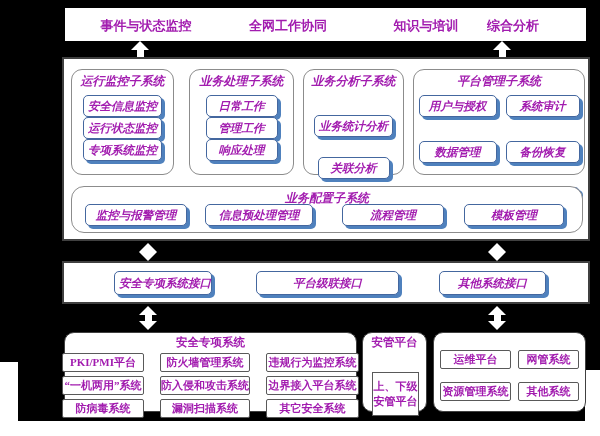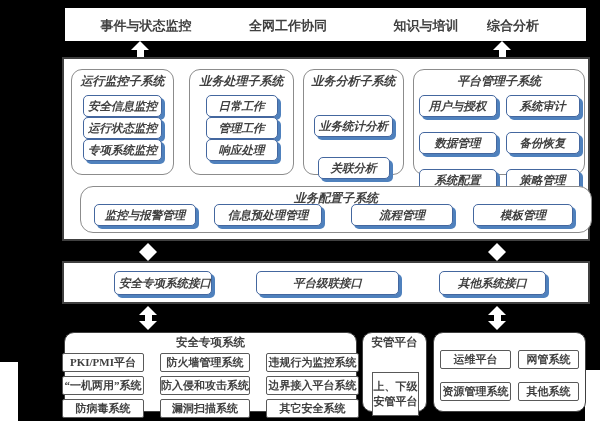--- a/index.html
+++ b/index.html
@@ -1,18 +1,18 @@
 <!DOCTYPE html>
 <html><head>
 <meta charset="utf-8">
 <style>
   html,body{margin:0;padding:0;background:#fff;}
   .canvas{
     position:relative;width:600px;height:436px;background:#fff;overflow:hidden;
-    font-family:"Liberation Serif","DejaVu Serif",serif;font-weight:bold;color:#404040;
+    font-family:"Liberation Serif","DejaVu Serif",serif;font-weight:bold;color:#a21caf;
   }
   .backdrop{position:absolute;left:0;top:0;width:600px;height:421px;background:#000;}
   .notch{position:absolute;background:#fff;}
   .notch-l{left:0;top:362px;width:18px;height:59px;}
   .notch-r{left:585px;top:370px;width:15px;height:51px;}
 
   
   .top-bar{position:absolute;left:64px;top:7px;width:521px;height:33px;background:#fff;border:1px solid #000;}
   .top-label{position:absolute;top:9px;transform:translateX(-50%);font-size:13px;white-space:nowrap;}
 
@@ -26,28 +26,28 @@
   .panel{position:absolute;background:#fff;border:2px solid #404040;box-sizing:border-box;font-style:italic;}
   .main-panel{left:62px;top:57px;width:528px;height:184px;}
   .roundbox{position:absolute;background:#fff;border:1px solid #8c8c8c;border-radius:11px;box-sizing:border-box;}
   .sub-title{text-align:center;font-size:12px;padding-top:3px;white-space:nowrap;}
   .btn{
     background:#fff;border:1px solid #44679f;border-radius:5px;
     box-shadow:3px 3px 0 #4f81bd;font-size:11.5px;text-align:center;
     white-space:nowrap;line-height:18px;height:18px;padding:1px 4px;box-sizing:content-box;
   }
   .vlist{display:flex;flex-direction:column;align-items:center;margin-top:5px;}
-  .grid2{display:grid;grid-template-columns:78px 74px;gap:15px 9px;justify-content:center;margin-top:5px;}
+  .grid2{display:grid;grid-template-columns:78px 74px;gap:24px 9px;justify-content:center;margin-top:5px;}
   .grid2 .btn{padding:1px 0;}
   .s1{left:7px;top:10px;width:103px;height:106px;}
   .s2{left:125px;top:10px;width:105px;height:106px;}
   .s3{left:239px;top:10px;width:101px;height:106px;}
   .s3 .vlist{gap:20px;margin-top:25px;}
   .s4{left:349px;top:10px;width:172px;height:106px;}
-  .config{left:16px;top:127px;width:512px;height:47px;border-radius:13px;}
+  .config{left:7px;top:127px;width:512px;height:47px;border-radius:13px;}
   .config .btn{position:absolute;top:17px;}
   .cb0{left:13px;width:92px;}
   .cb1{left:133px;width:98px;}
   .cb2{left:270px;width:92px;}
   .cb3{left:392px;width:90px;}
 
   
   .if-bar{left:62px;top:261px;width:528px;height:43px;}
   .if-bar .btn{position:absolute;top:8px;height:20px;line-height:20px;}
   .ib0{left:50px;width:88px;}

